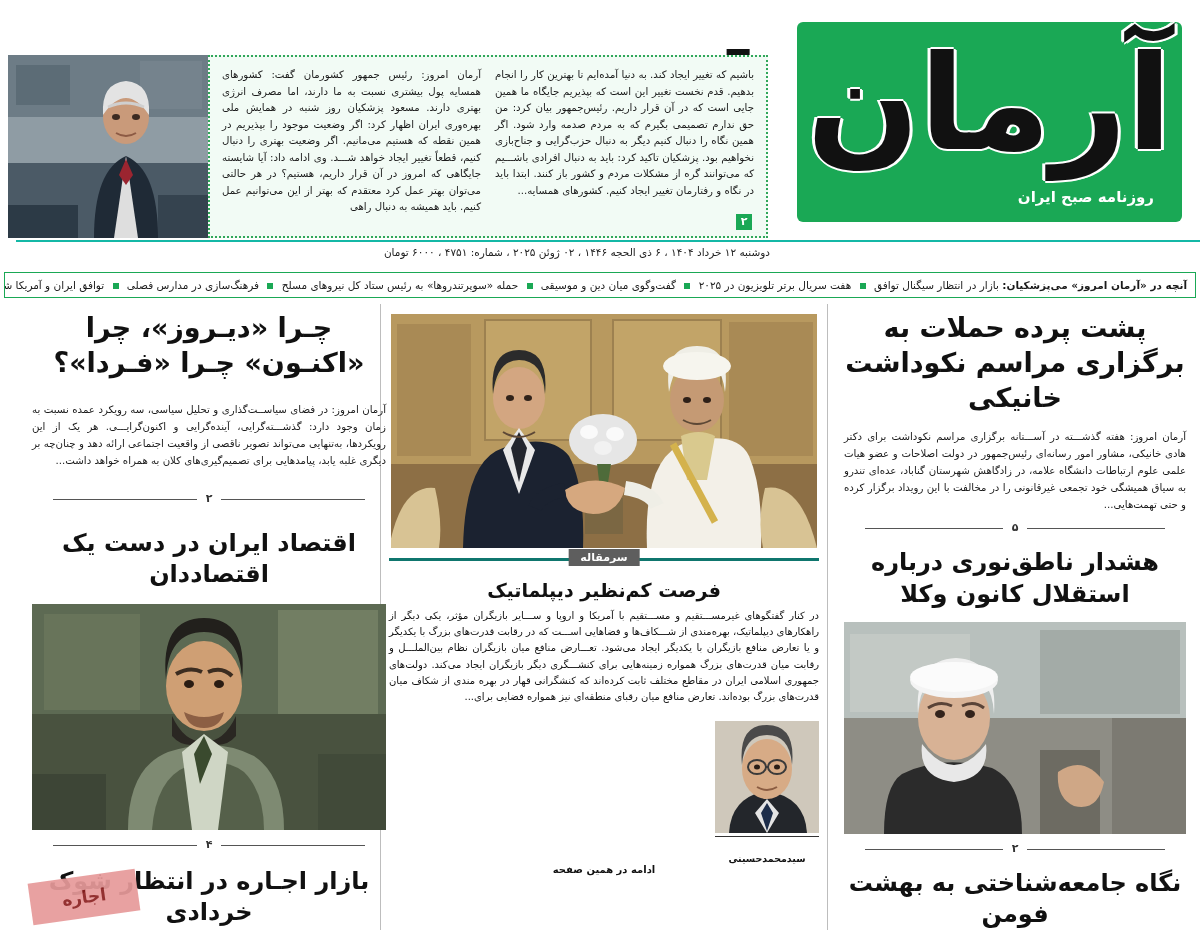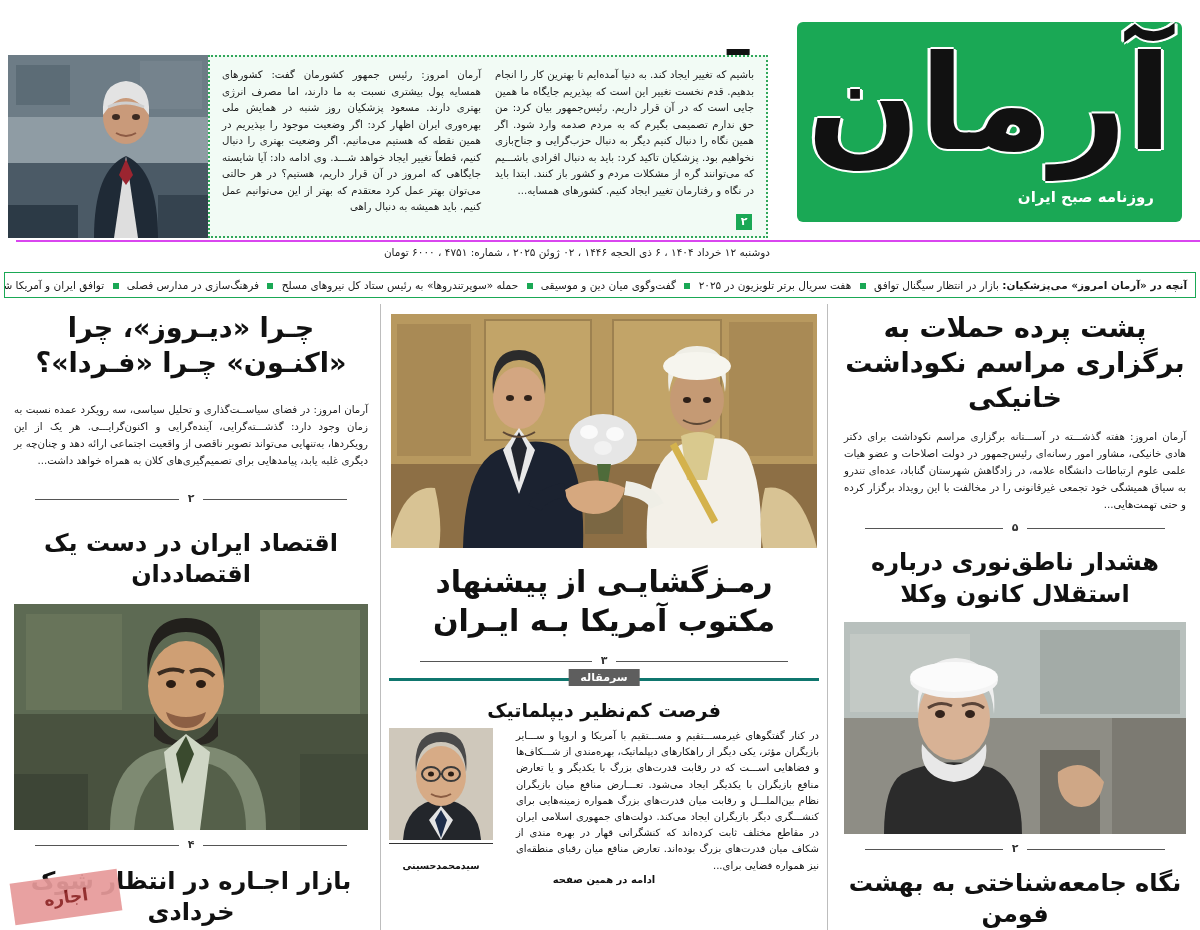--- a/index.html
+++ b/index.html
@@ -115,21 +115,21 @@
     overflow: hidden;
     background: #1e3a54;
   }
 
   
   .datebar {
     position: absolute;
     top: 240px; right: 0;
     width: 1184px;
     height: 28px;
-    border-top: 2px solid #d946ef;
+    border-top: 2px solid #14b8a6;
     box-sizing: border-box;
   }
   .dateline {
     position: absolute;
     top: 4px; right: 430px;
     font-size: 10.5px;
     color: #222;
     white-space: nowrap;
     letter-spacing: 0.2px;
   }
@@ -170,21 +170,21 @@
     height: 626px;
   }
   .col {
     position: absolute;
     top: 0;
     height: 626px;
     box-sizing: border-box;
   }
   .col-right { right: 4px;  width: 362px; }
   .col-mid   { right: 372px; width: 448px; border-right: 1px solid #bdbdbd; border-left: 1px solid #bdbdbd; }
-  .col-left  { right: 822px; width: 374px; }
+  .col-left  { right: 804px; width: 374px; }
 
   .hl {
     font-weight: bold;
     color: #111;
     text-align: center;
     line-height: 1.3;
     letter-spacing: -0.5px;
   }
   .hl-xl { font-size: 27px; }
   .hl-lg { font-size: 24px; }
@@ -252,21 +252,21 @@
     font-weight: bold;
     padding: 2px 12px;
   }
   .edit-title {
     font-size: 19px;
     font-weight: bold;
     text-align: center;
     margin: 8px 0 7px 0;
     color: #111;
   }
-  .edit-body { display: flex; flex-direction: row; gap: 23px; justify-content: flex-end; }
+  .edit-body { display: flex; flex-direction: column; gap: 16px; justify-content: flex-end; }
   .edit-text { flex: 1; font-size: 10px; line-height: 1.62; text-align: justify; }
   .edit-author { width: 104px; flex: none; }
   .edit-photo {
     width: 104px; height: 112px;
     background: #b9b2a6;
     overflow: hidden;
     position: relative;
   }
   .edit-name {
     font-size: 9.5px;
@@ -456,26 +456,20 @@
 
           <path d="M176 176 q28 -18 60 -2 q-6 26 -32 26 q-26 -2 -28 -24z" fill="#d6a87f"></path>
           <path d="M176 176 q-24 4 -30 18" stroke="#1b2230" stroke-width="14" fill="none"></path>
           <path d="M236 174 q26 4 32 18" stroke="#efeee6" stroke-width="14" fill="none"></path>
 
           <path d="M0 234 q12 -64 46 -60 q8 34 4 60z" fill="#d8c394"></path>
           <path d="M428 234 q-16 -66 -52 -60 q-8 34 -2 60z" fill="#d8c394"></path>
         </svg>
       </div>
 
-      <div class="m-head">
-        <div class="hl hl-xl" style="font-size:30px; margin-top:12px;">رمـزگشایـی از پیشنهاد مکتوب آمریکا بـه ایـران</div>
-        <div class="rule" style="margin-top:14px;">
-          <div class="rule-num"><span>۳</span></div>
-        </div>
-      </div>
 
       <div class="edit-wrap">
         <div class="edit-tag">سرمقاله</div>
         <div class="edit-title">فرصت کم‌نظیر دیپلماتیک</div>
         <div class="edit-body">
           <div class="edit-text">در کنار گفتگوهای غیرمســـتقیم و مســـتقیم با آمریکا و اروپا و ســـایر بازیگران مؤثر، یکی دیگر از راهکارهای دیپلماتیک، بهره‌مندی از شـــکاف‌ها و فضاهایی اســـت که در رقابت قدرت‌های بزرگ با یکدیگر و یا تعارض منافع بازیگران با یکدیگر ایجاد می‌شود. تعـــارض منافع میان بازیگران نظام بین‌الملـــل و رقابت میان قدرت‌های بزرگ همواره زمینه‌هایی برای کنشـــگری دیگر بازیگران ایجاد می‌کند. دولت‌های جمهوری اسلامی ایران در مقاطع مختلف ثابت کرده‌اند که کنشگرانی قهار در بهره مندی از شکاف میان قدرت‌های بزرگ بوده‌اند. تعارض منافع میان رقبای منطقه‌ای نیز همواره فضایی برای...</div>
           <div class="edit-author">
             <div class="edit-photo">
               <svg width="104" height="112" viewBox="0 0 104 112">
                 <rect width="104" height="112" fill="#cfc8bb"></rect>

